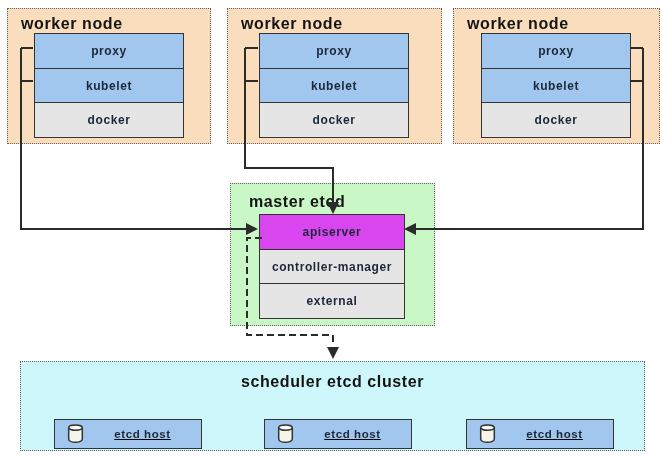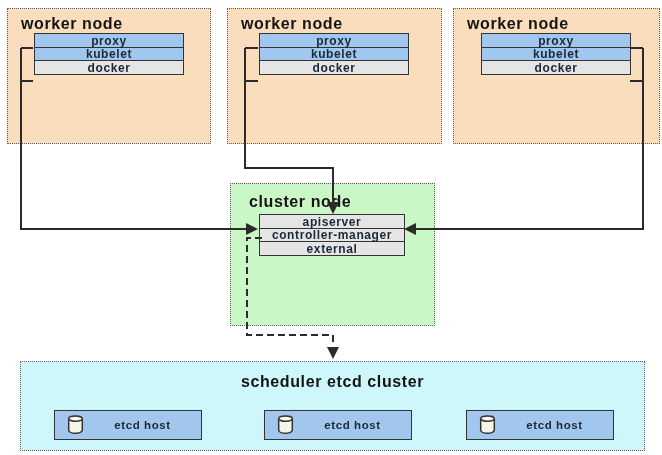--- a/index.html
+++ b/index.html
@@ -23,40 +23,40 @@
     position:absolute;
     font-size:16px;font-weight:bold;color:#141414;
     letter-spacing:.6px;white-space:nowrap;
   }
   .node-title.corner{left:13px;top:6px;}
   .node-title.centered{left:0;right:0;top:11px;text-align:center;}
   
   .stack{position:absolute;}
   .row{
     box-sizing:border-box;
-    width:150px;height:15px;
+    width:150px;height:36px;
     border:1.5px solid #333333;
     margin-top:-1.5px;
     display:flex;align-items:center;justify-content:center;
     font-size:12px;font-weight:bold;color:#1b2838;
     letter-spacing:.6px;
   }
   .row:first-child{margin-top:0;}
   .stack.master-stack .row{width:146px;}
   .row.medium{background:#A2C7EE;}
   .row.light{background:#e5e5e5;text-align:right;}
-  .row.bright{background:#e5e5e5;}
+  .row.bright{background:#d946ef;}
   
   .host{
     position:absolute;
     box-sizing:border-box;
-    width:148px;height:30px;top:48px;
+    width:148px;height:30px;top:57px;
     background:#A2C7EE;
     border:1.5px solid #333333;
-    display:flex;align-items:center;
+    display:flex;align-items:center;text-decoration:underline;
   }
   .host .db-icon{margin-left:12px;display:flex;align-items:center;}
   .host .host-label{
     flex:1;text-align:center;
     font-size:11.5px;font-weight:bold;color:#1b2838;
     letter-spacing:.6px;
   }
   
   svg.connectors{
     position:absolute;left:0;top:0;
@@ -89,21 +89,21 @@
   <div class="node worker" style="left:453px;top:8px;width:207px;height:136px;">
     <div class="node-title corner">worker node</div>
     <div class="stack" style="left:27px;top:24px;">
       <div class="row medium">proxy</div>
       <div class="row medium">kubelet</div>
       <div class="row light">docker</div>
     </div>
   </div>
 
   <div class="node master" style="left:230px;top:183px;width:205px;height:143px;">
-    <div class="node-title corner" style="left:18px;top:9px;">cluster node</div>
+    <div class="node-title corner" style="left:18px;top:9px;">master etcd</div>
     <div class="stack master-stack" style="left:28px;top:30px;">
       <div class="row bright">apiserver</div>
       <div class="row light">controller-manager</div>
       <div class="row light">external</div>
     </div>
   </div>
 
   <div class="node etcd" style="left:20px;top:361px;width:625px;height:90px;">
     <div class="node-title centered">scheduler etcd cluster</div>
 

